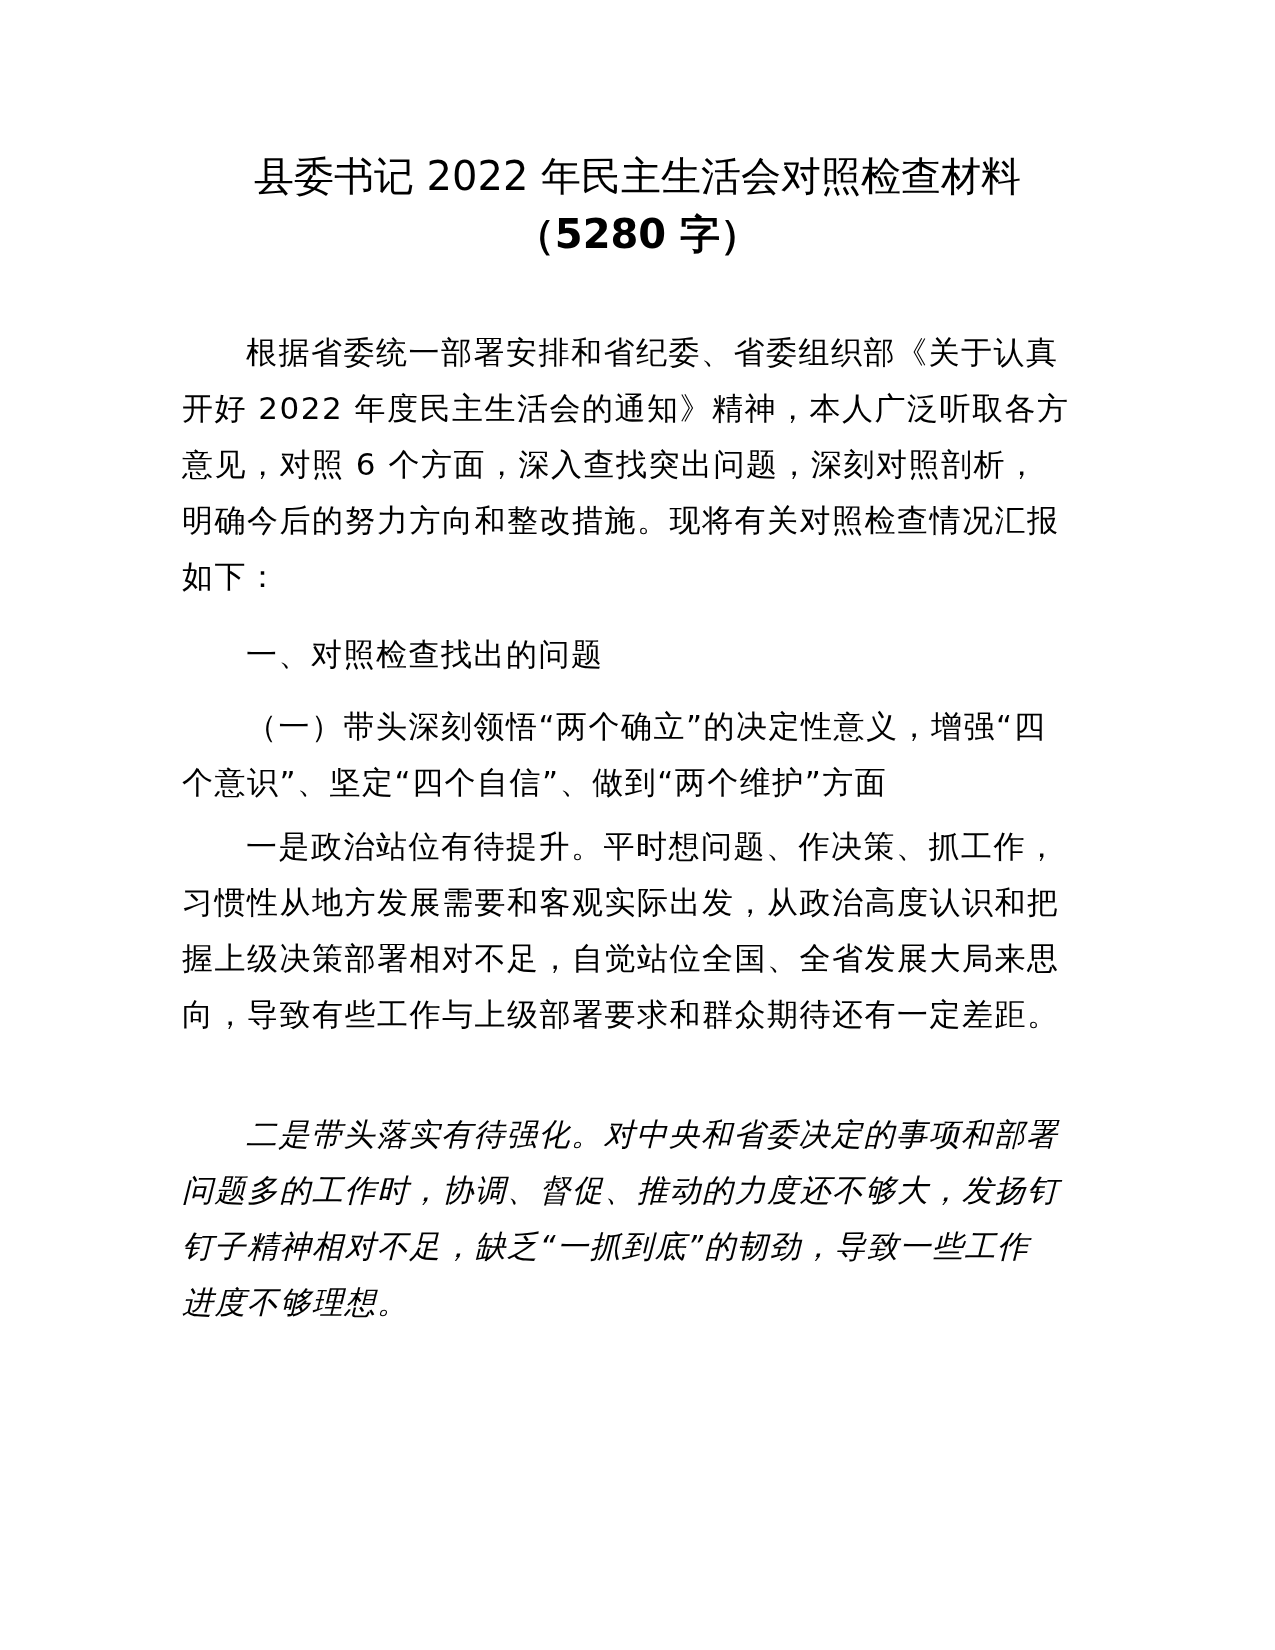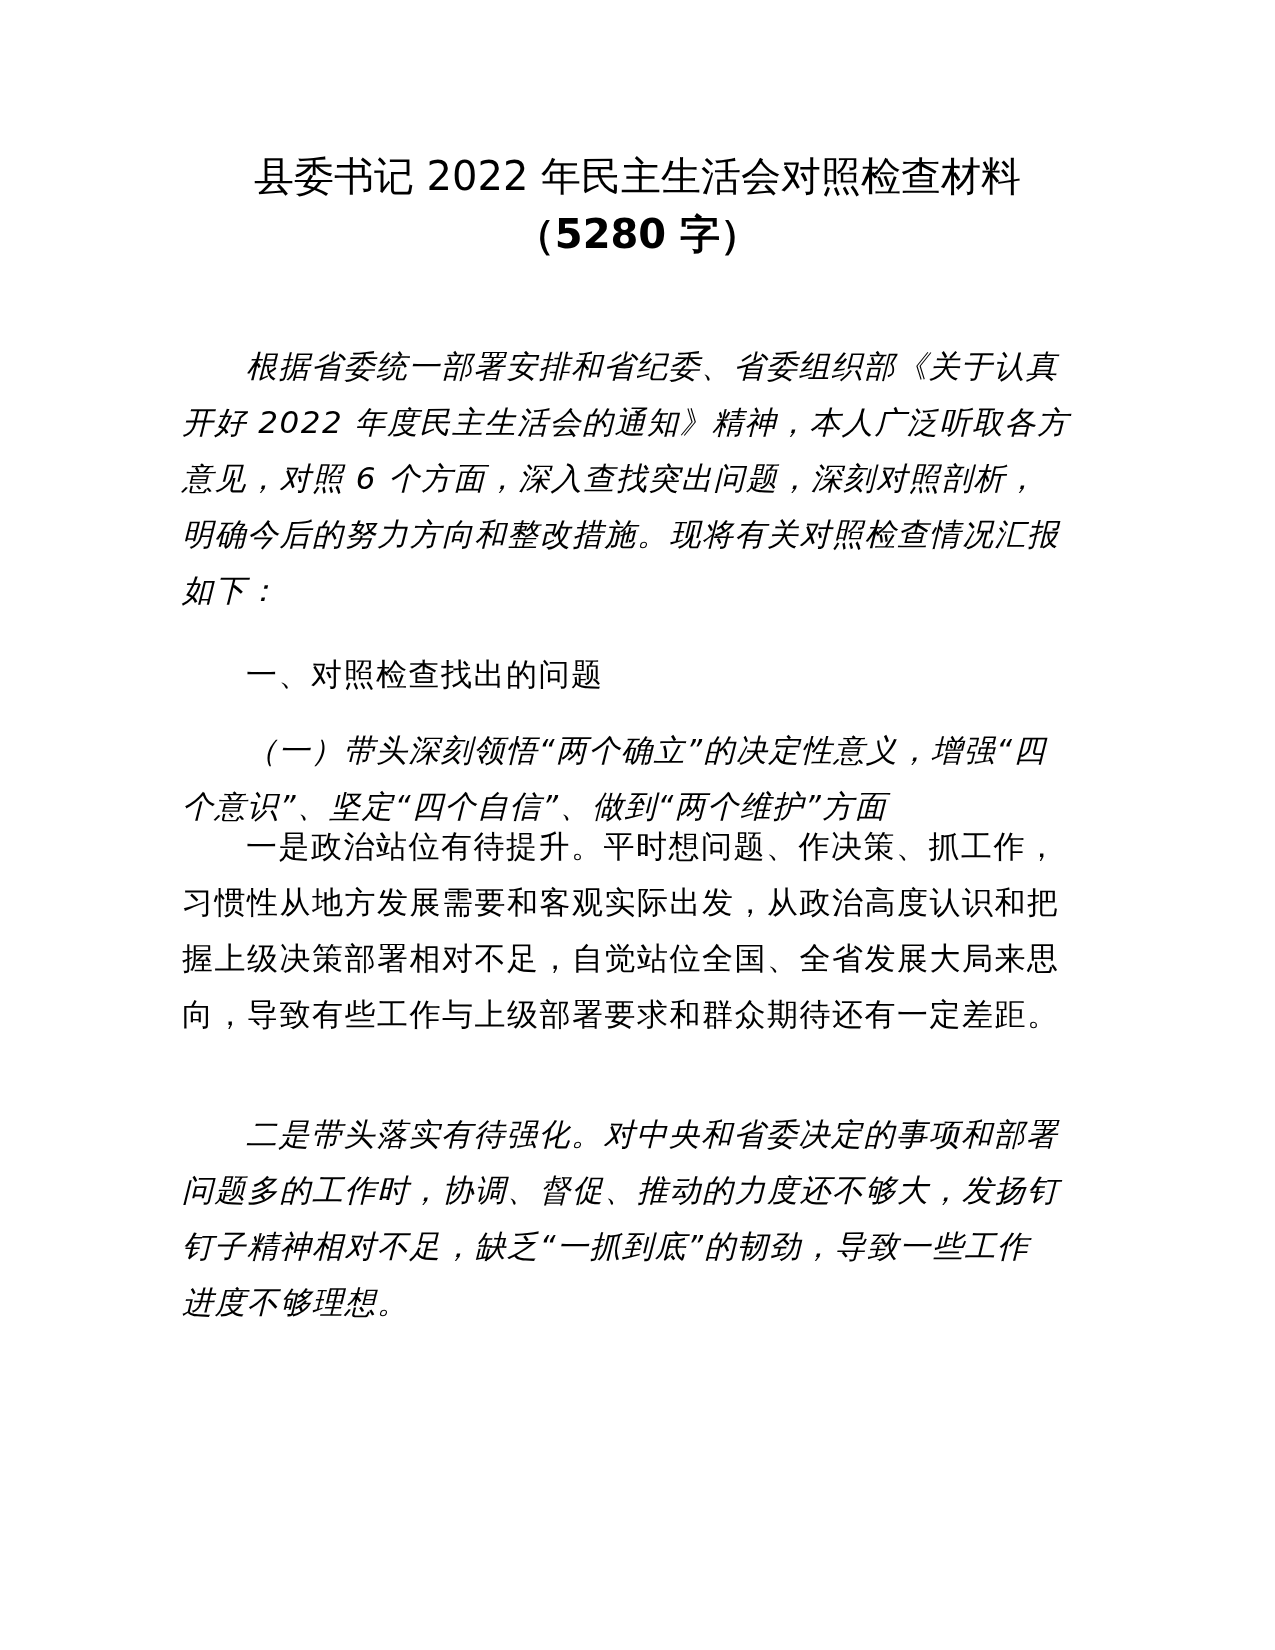--- a/index.html
+++ b/index.html
@@ -43,33 +43,33 @@
   .line { display: block; white-space: nowrap; }
   .indent { padding-left: 64px; }
 </style>
 </head>
 <body>
 
 <div class="page">
   <div class="title title-line1">县委书记 2022 年民主生活会对照检查材料</div>
   <div class="title title-line2">（5280 字）</div>
 
-  <div class="body-text" style="top:338px;font-style:italic;">
+  <div class="body-text" style="top:324px;">
     <span class="line indent">根据省委统一部署安排和省纪委、省委组织部《关于认真</span>
     <span class="line">开好 2022 年度民主生活会的通知》精神，本人广泛听取各方</span>
     <span class="line">意见，对照 6 个方面，深入查找突出问题，深刻对照剖析，</span>
     <span class="line">明确今后的努力方向和整改措施。现将有关对照检查情况汇报</span>
     <span class="line">如下：</span>
   </div>
 
-  <div class="body-text" style="top:646px;">
+  <div class="body-text" style="top:626px;">
     <span class="line indent">一、对照检查找出的问题</span>
   </div>
 
-  <div class="body-text" style="top:722px;font-style:italic;">
+  <div class="body-text" style="top:698px;">
     <span class="line indent">（一）带头深刻领悟“两个确立”的决定性意义，增强“四</span>
     <span class="line">个意识”、坚定“四个自信”、做到“两个维护”方面</span>
   </div>
 
   <div class="body-text" style="top:818px;">
     <span class="line indent">一是政治站位有待提升。平时想问题、作决策、抓工作，</span>
     <span class="line">习惯性从地方发展需要和客观实际出发，从政治高度认识和把</span>
     <span class="line">握上级决策部署相对不足，自觉站位全国、全省发展大局来思</span>
     <span class="line">向，导致有些工作与上级部署要求和群众期待还有一定差距。</span>
   </div>

